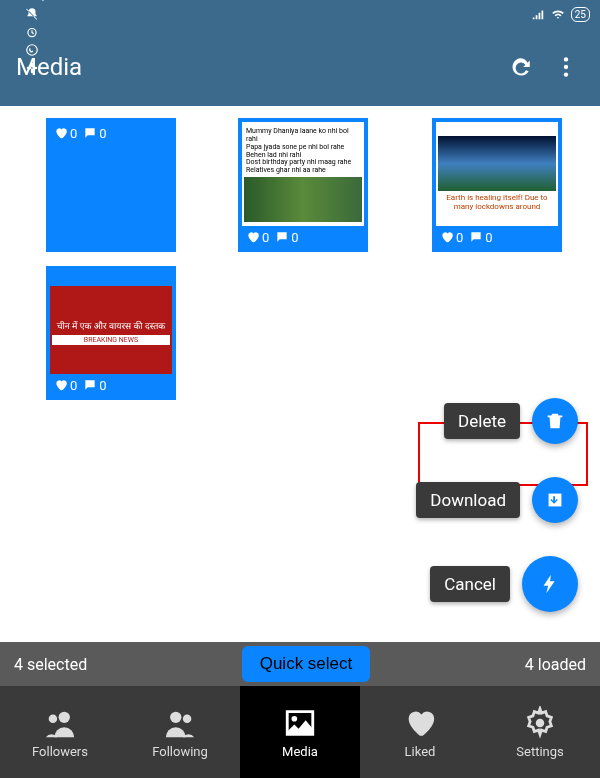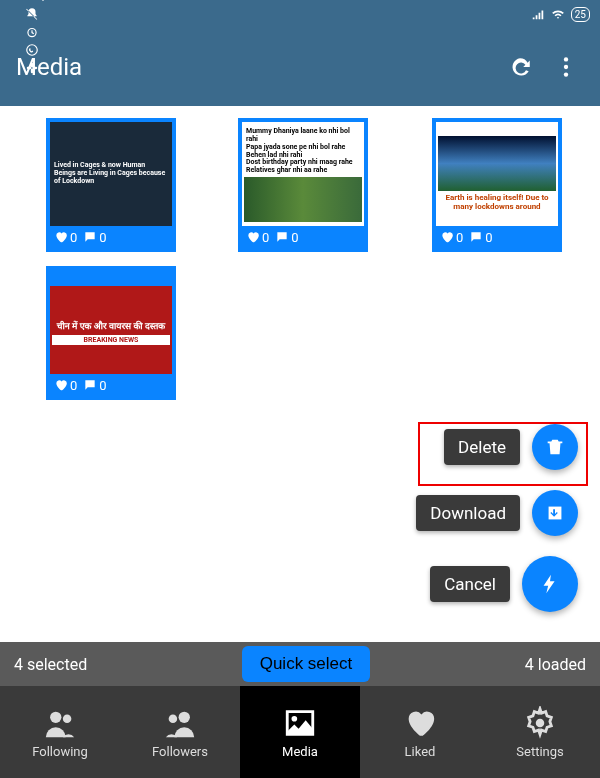--- a/index.html
+++ b/index.html
@@ -9,30 +9,30 @@
   .status-right { display: flex; align-items: center; gap: 6px; }
   .status-icon svg { width: 14px; height: 14px; fill: #fff; display:block; }
   .batt { border:1px solid #fff; border-radius:6px; padding:0 3px; font-size:10px; display:flex; align-items:center; height:15px;}
   .app-bar { height: 78px; background: #3b6a8c; color: #fff; display: flex; align-items: center; padding: 0 16px; }
   .app-title { font-size: 24px; flex: 1; }
   .app-action { width: 36px; height: 36px; display:flex; align-items:center; justify-content:center; margin-left: 10px; cursor:pointer; }
   .app-action svg { width: 26px; height: 26px; fill: #fff; }
   .grid-area { background: #fff; padding: 12px 12px 0 12px; height: 536px; position: relative; }
   .row { display:flex; gap: 12px; }
   .card { width: 130px; height: 134px; border: 4px solid #0a84ff; background: #0a84ff; display:flex; flex-direction:column; margin-bottom: 14px;}
-  .card .thumb { flex:1; background:#ddd; display:flex; align-items:center; justify-content:center; font-size:8px; color:#333; text-align:center; padding:2px; overflow:hidden;font-weight:bold;}
+  .card .thumb { flex:1; background:#ddd; display:flex; align-items:center; justify-content:center; font-size:8px; color:#333; text-align:center; padding:2px; overflow:hidden;}
   .card .thumb.dark { background:#1a2a3a; color:#fff; }
   .card .thumb.red { background:#b01818; color:#fff;margin-top:16px; }
   .card .thumb.white { background:#fff; color:#000; flex-direction:column;}
   .card .bar { height: 22px; background:#0a84ff; display:flex; align-items:center; padding: 0 4px; color:#fff; font-size:13px; gap:2px;}
   .bar svg{width:14px;height:14px;fill:#fff;}
   .col1 { margin-left: 34px; }
   .col2 { margin-left: 50px; }
   .col3 { margin-left: 52px; }
-  .fab-stack { position:absolute; right: 22px; bottom: 30px; display:flex; flex-direction:column; align-items:flex-end; gap: 20px;}
+  .fab-stack { position:absolute; right: 22px; bottom: 30px; display:flex; flex-direction:column; align-items:flex-end; gap: 33px;}
   .fab-row { display:flex; align-items:center; gap: 12px; }
   .fab-label { background:#3a3a3a; color:#fff; padding: 8px 14px; border-radius:4px; font-size:17px; box-shadow:0 2px 4px rgba(0,0,0,.3);}
   .fab-btn { width:46px; height:46px; border-radius:50%; background:#0a84ff; display:flex; align-items:center; justify-content:center; box-shadow:0 3px 6px rgba(0,0,0,.3);}
   .fab-btn.big { width:56px; height:56px; }
   .fab-btn svg { width:22px; height:22px; fill:#fff;}
   .highlight { position:absolute; border:2px solid #e00; pointer-events:none; }
   .footer-bar { height: 44px; background:#5a5a5a; color:#fff; display:flex; align-items:center; padding: 0 14px; font-size:16px; }
   .footer-bar .mid { flex:1; display:flex; justify-content:center; }
   .qbtn { background:#0a84ff; color:#000000; border:none; border-radius:6px; padding:8px 18px; font-size:17px; }
   .nav { height: 92px; background:#3a3a3a; display:flex; }
@@ -110,26 +110,20 @@
         <circle cx="12" cy="5" r="2"></circle>
         <circle cx="12" cy="12" r="2"></circle>
         <circle cx="12" cy="19" r="2"></circle>
       </svg>
     </div>
 </div>
 
 <div class="grid-area">
   <div class="row">
     <div class="card col1">
-      <div class="thumb dark">
-        <div style="width:100%">
-            <div class="meme-text" style="color:#fff;padding:2px;font-size:7px;">Lived in Cages &amp; now Human Beings are Living in Cages because of Lockdown</div>
-            <div class="cage-pic"></div>
-          </div>
-      </div>
       <div class="bar">
         <svg viewBox="0 0 24 24">
             <path d="M12 21s-8-6-8-12a5 5 0 019-3 5 5 0 019 3c0 6-8 12-8 12z"></path>
           </svg>
           <span>0</span>
         <svg viewBox="0 0 24 24" style="margin-left:4px">
             <path d="M4 4h16v12H8l-4 4z"></path>
           </svg>
           <span>0</span>
       </div>
@@ -228,36 +222,36 @@
   <span>4 selected</span>
   <div class="mid">
       <button class="qbtn">Quick select</button>
     </div>
   <span>4 loaded</span>
 </div>
 
 <div class="nav">
   <div class="nav-item">
     <svg viewBox="0 0 24 24">
+        <circle cx="15" cy="8" r="4"></circle>
+        <path d="M8 22a7 7 0 0114 0z"></path>
+        <circle cx="7" cy="9" r="3"></circle>
+        <path d="M2 22a5 5 0 018 0z"></path>
+      </svg>
+    <span>Followers</span>
+  </div>
+  <div class="nav-item">
+    <svg viewBox="0 0 24 24">
         <circle cx="9" cy="8" r="4"></circle>
         <path d="M2 22a7 7 0 0114 0z"></path>
         <circle cx="17" cy="9" r="3"></circle>
         <path d="M14 22a5 5 0 018 0z"></path>
       </svg>
     <span>Following</span>
   </div>
-  <div class="nav-item">
-    <svg viewBox="0 0 24 24">
-        <circle cx="15" cy="8" r="4"></circle>
-        <path d="M8 22a7 7 0 0114 0z"></path>
-        <circle cx="7" cy="9" r="3"></circle>
-        <path d="M2 22a5 5 0 018 0z"></path>
-      </svg>
-    <span>Followers</span>
-  </div>
   <div class="nav-item active">
     <svg viewBox="0 0 24 24">
         <path d="M3 4h18v16H3z" fill="none" stroke="#fff" stroke-width="2"></path>
         <circle cx="8" cy="9" r="2"></circle>
         <path d="M3 18l5-5 3 3 5-6 5 6v4H3z"></path>
       </svg>
     <span>Media</span>
   </div>
   <div class="nav-item">
     <svg viewBox="0 0 24 24">

